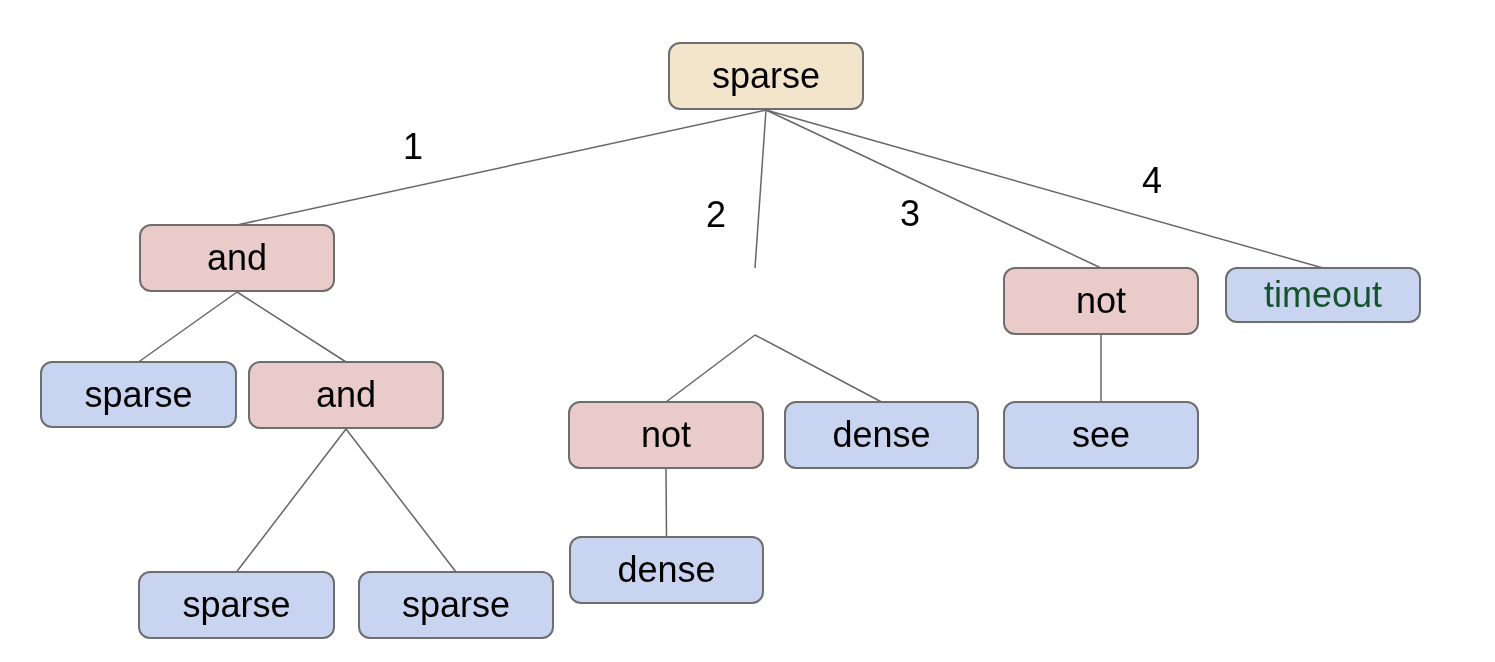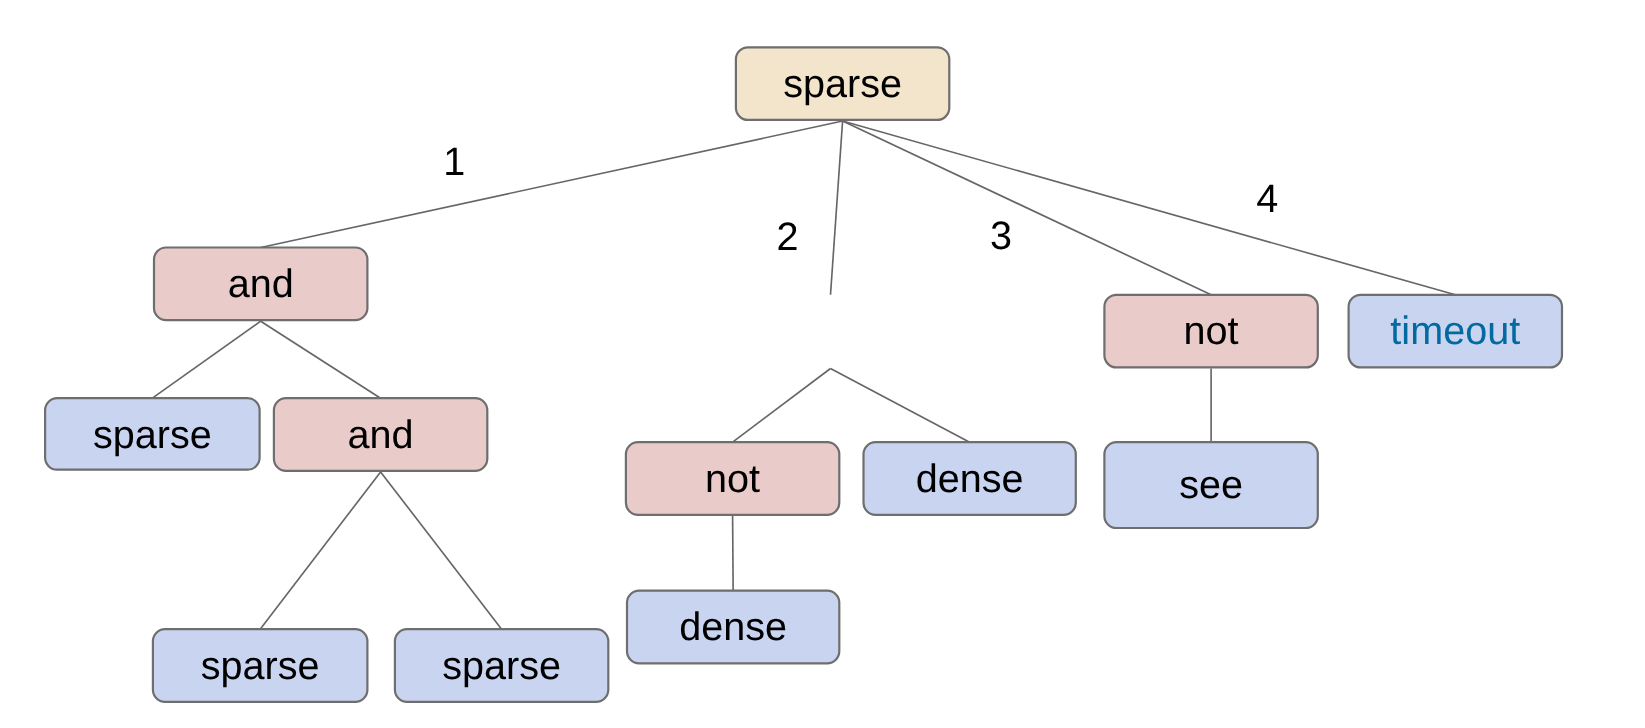--- a/index.html
+++ b/index.html
@@ -67,36 +67,36 @@
     <span class="edge-label" style="left: 1152px; top: 181px; color: rgb(0, 0, 0);">4</span>
     <div class="node" style="left: 668px; top: 42px; width: 196px; height: 68px; background: rgb(243, 229, 204); border-color: rgb(110, 110, 110); color: rgb(0, 0, 0);">
       <span>sparse</span>
     </div>
     <div class="node" style="left: 139px; top: 224px; width: 196px; height: 68px; background: rgb(233, 203, 202); border-color: rgb(110, 110, 110); color: rgb(0, 0, 0);">
       <span>and</span>
     </div>
     <div class="node" style="left: 1003px; top: 267px; width: 196px; height: 68px; background: rgb(233, 203, 202); border-color: rgb(110, 110, 110); color: rgb(0, 0, 0);">
       <span>not</span>
     </div>
-    <div class="node" style="left: 1225px; top: 267px; width: 196px; height: 68px; background: rgb(201, 213, 240); border-color: rgb(110, 110, 110); color: #0369a1;">
+    <div class="node" style="left: 1225px; top: 267px; width: 196px; height: 56px; background: rgb(201, 213, 240); border-color: rgb(110, 110, 110); color: #14532d;">
       <span>timeout</span>
     </div>
     <div class="node" style="left: 40px; top: 361px; width: 197px; height: 67px; background: rgb(201, 213, 240); border-color: rgb(110, 110, 110); color: rgb(0, 0, 0);">
       <span>sparse</span>
     </div>
     <div class="node" style="left: 248px; top: 361px; width: 196px; height: 68px; background: rgb(233, 203, 202); border-color: rgb(110, 110, 110); color: rgb(0, 0, 0);">
       <span>and</span>
     </div>
     <div class="node" style="left: 568px; top: 401px; width: 196px; height: 68px; background: rgb(233, 203, 202); border-color: rgb(110, 110, 110); color: rgb(0, 0, 0);">
       <span>not</span>
     </div>
     <div class="node" style="left: 784px; top: 401px; width: 195px; height: 68px; background: rgb(201, 213, 240); border-color: rgb(110, 110, 110); color: rgb(0, 0, 0);">
       <span>dense</span>
     </div>
-    <div class="node" style="left: 1003px; top: 401px; width: 196px; height: 80px; background: rgb(201, 213, 240); border-color: rgb(110, 110, 110); color: rgb(0, 0, 0);">
+    <div class="node" style="left: 1003px; top: 401px; width: 196px; height: 68px; background: rgb(201, 213, 240); border-color: rgb(110, 110, 110); color: rgb(0, 0, 0);">
       <span>see</span>
     </div>
     <div class="node" style="left: 569px; top: 536px; width: 195px; height: 68px; background: rgb(201, 213, 240); border-color: rgb(110, 110, 110); color: rgb(0, 0, 0);">
       <span>dense</span>
     </div>
     <div class="node" style="left: 138px; top: 571px; width: 197px; height: 68px; background: rgb(201, 213, 240); border-color: rgb(110, 110, 110); color: rgb(0, 0, 0);">
       <span>sparse</span>
     </div>
     <div class="node" style="left: 358px; top: 571px; width: 196px; height: 68px; background: rgb(201, 213, 240); border-color: rgb(110, 110, 110); color: rgb(0, 0, 0);">
       <span>sparse</span>

